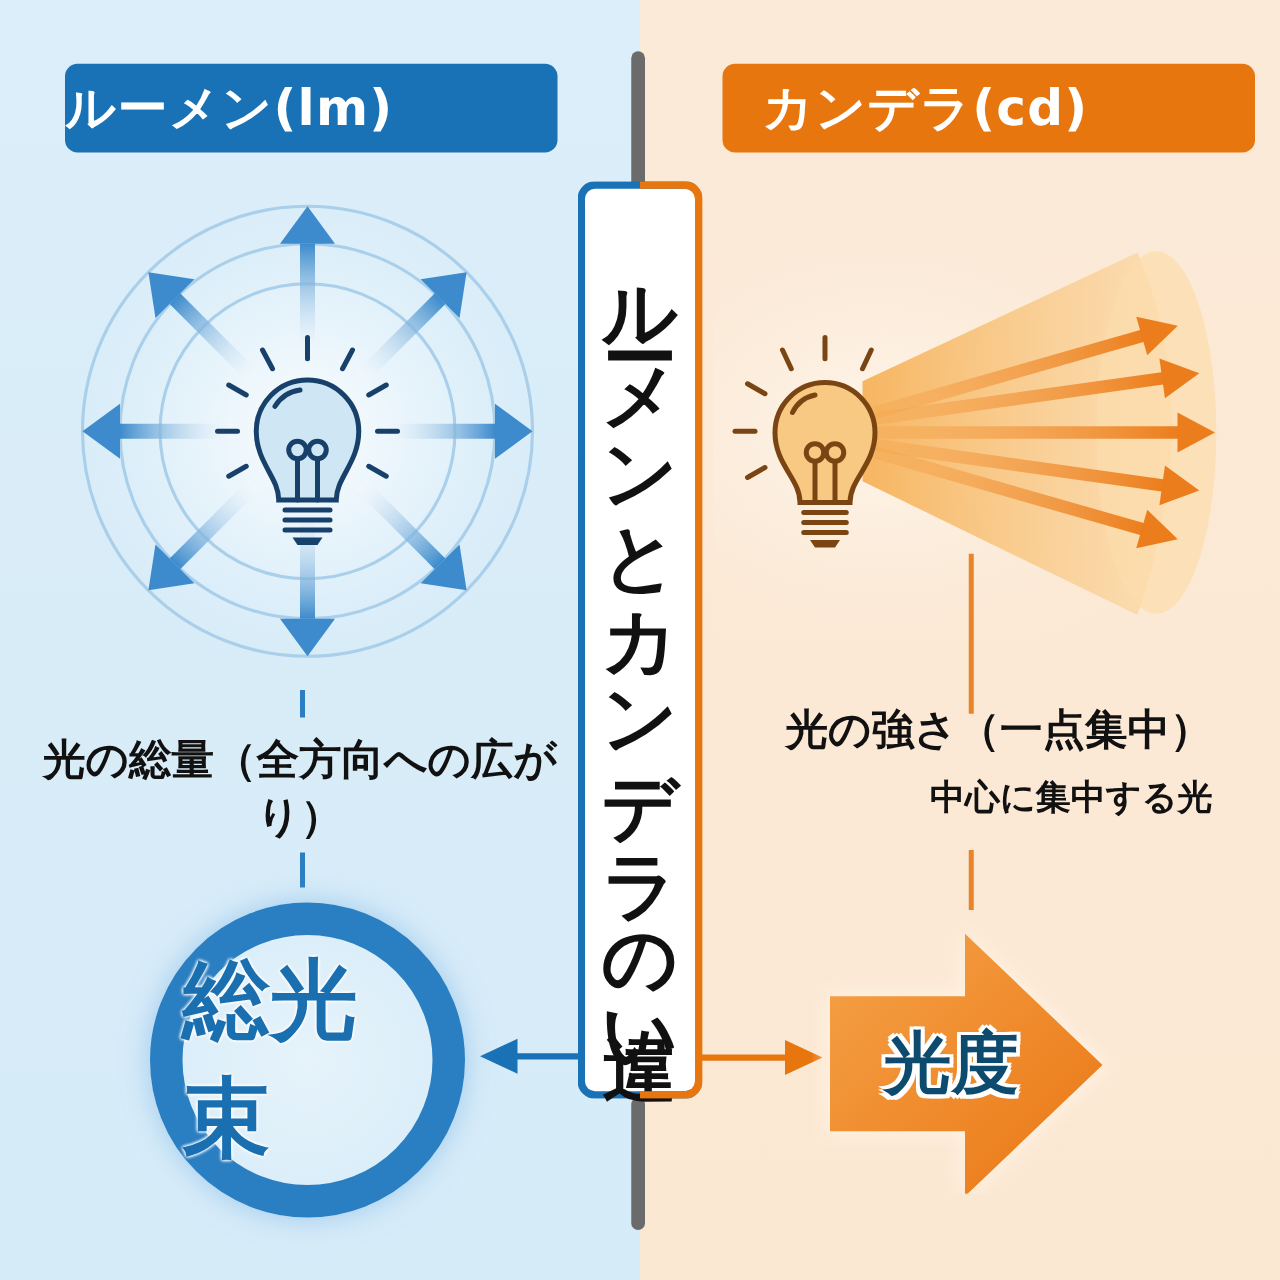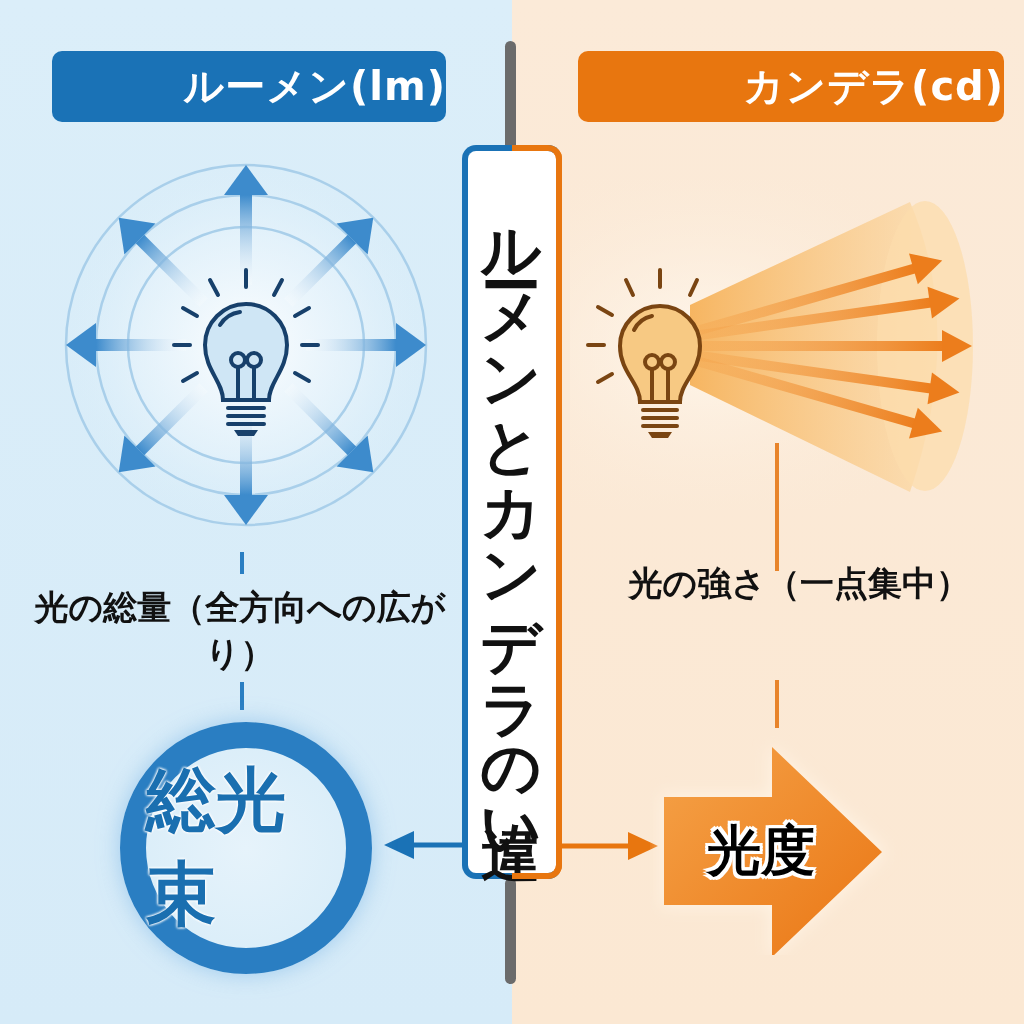--- a/index.html
+++ b/index.html
@@ -3,21 +3,21 @@
 <meta charset="utf-8">
 <style>
   html, body { margin:0; padding:0; }
   body { width:1024px; height:1024px; position:relative; overflow:hidden;
          font-family: "DejaVu Sans", "Liberation Sans", sans-serif; }
   .half { position:absolute; top:0; height:1024px; }
   .left-bg { left:0; width:512px; background: linear-gradient(180deg,#dbeef9 0%,#d6ebf8 100%); }
   .right-bg { left:512px; width:512px; background: linear-gradient(180deg,#fbead8 0%,#fbe8d3 100%); }
   .divider { position:absolute; left:505px; width:11px; background:#6b6b6b; border-radius:6px; }
   .badge { position:absolute; top:51px; height:71px; border-radius:10px; color:#fff;
-           font-weight:bold; font-size:40px; display:flex; align-items:center; justify-content:flex-end; letter-spacing:1px; }
+           font-weight:bold; font-size:40px; display:flex; align-items:center; justify-content:flex-start; letter-spacing:1px; }
   .badge-left { left:52px; width:394px; background:#1a72b6; }
   .badge-right { left:578px; width:394px; background:#e8760f;padding-left:32px; }
   .center-box { position:absolute; left:462px; top:145px; width:100px; height:734px; box-sizing:border-box;
                 background:#fff; border-radius:14px; border:6px solid #1a72b6; border-right-color:#e8760f;
                 display:flex; flex-direction:column; align-items:center; padding-top:38px; }
   .center-box::after { content:""; position:absolute; right:-6px; top:-6px; bottom:-6px; width:50%;
                        border:6px solid #e8760f; border-left:none; border-radius:0 14px 14px 0; pointer-events:none; }
   .vtitle { writing-mode: vertical-rl; text-orientation: upright; font-weight:bold; font-size:60px; color:#111;
             letter-spacing:-3px; line-height:1; }
   .desc { position:absolute; text-align:center; color:#111; }
@@ -25,21 +25,21 @@
   .desc .l2 { font-size:28px; margin-top:12px; font-weight:bold; }
   .dash { position:absolute; width:4px; }
   .label-circle { position:absolute; left:120px; top:722px; width:252px; height:252px; border-radius:50%;
                   box-sizing:border-box; border:26px solid #2a7ec2;
                   background: radial-gradient(circle,#e6f3fb 0%,#d7ecf8 100%);
                   box-shadow: 0 0 22px rgba(120,180,230,0.6);
                   display:flex; align-items:center; justify-content:center; }
   .circle-text { font-size:70px; font-weight:bold; color:#1a6fb0;
                  text-shadow: 0 0 3px #fff, 0 0 3px #fff, 0 0 3px #fff; }
   .big-arrow-text { position:absolute; left:665px; top:815px; width:220px; text-align:left; padding-left:42px;
-                    font-size:54px; font-weight:bold; color:#000000;
+                    font-size:54px; font-weight:bold; color:#0c4a6e;
                     text-shadow: -3px -3px 0 #fff, 3px -3px 0 #fff, -3px 3px 0 #fff, 3px 3px 0 #fff, 0 3px 0 #fff, 3px 0 0 #fff, -3px 0 0 #fff, 0 -3px 0 #fff; }
   svg { position:absolute; }
 </style>
 </head>
 <body>
 
 <div class="half left-bg"></div>
 <div class="half right-bg"></div>
 
 <div class="divider" style="top:41px;height:110px;"></div>
@@ -187,20 +187,21 @@
 <div class="dash" style="left:240px;top:682px;height:28px;background:#2a7ec2;"></div>
 
 <div class="dash" style="left:775px;top:443px;height:128px;background:#e8842a;"></div>
 <div class="dash" style="left:775px;top:680px;height:48px;background:#e8842a;"></div>
 
 <div class="desc" style="left:20px;top:585px;width:440px;">
   <div class="l1">光の総量（全方向への広がり）</div>
 </div>
 <div class="desc" style="left:590px;top:561px;width:380px;text-align:right;">
   <div class="l1">光の強さ（一点集中）</div>
+  <div class="l2">中心に集中する光</div>
 </div>
 
 <div class="center-box">
   <div class="vtitle">ルーメンとカンデラの違い</div>
 </div>
 
 <svg style="left:380px;top:825px;" width="90" height="40" viewBox="0 0 90 40">
   <line x1="30" y1="20" x2="88" y2="20" stroke="#1a72b6" stroke-width="5"></line>
   <polygon points="4,20 34,6 34,34" fill="#1a72b6"></polygon>
 </svg>

